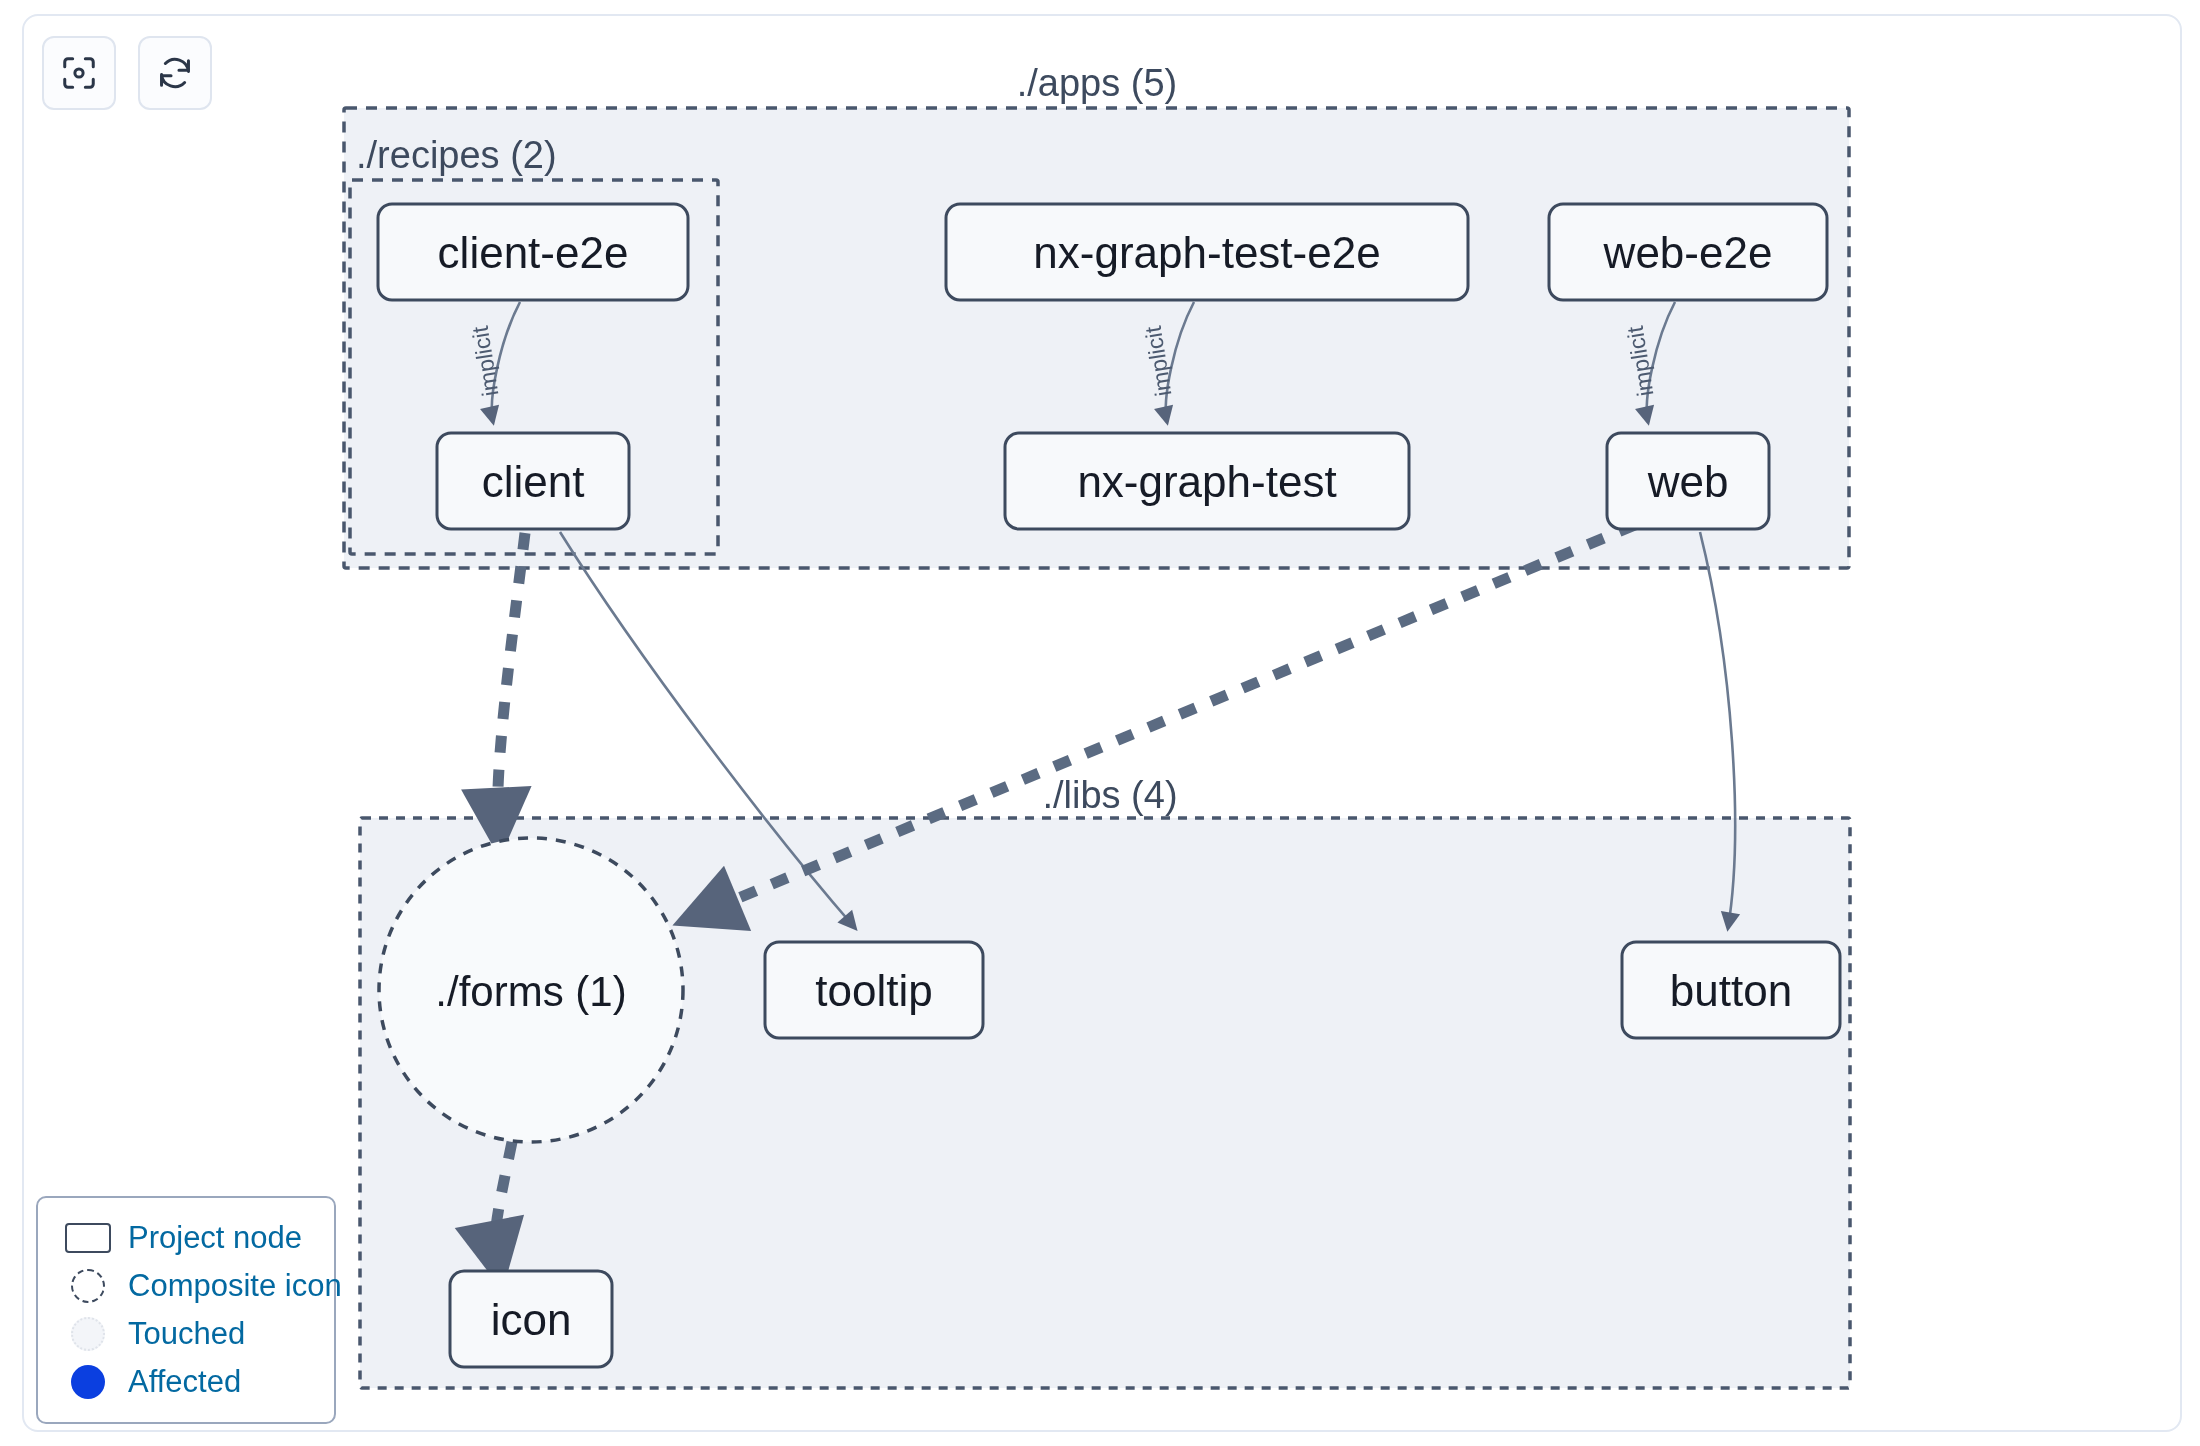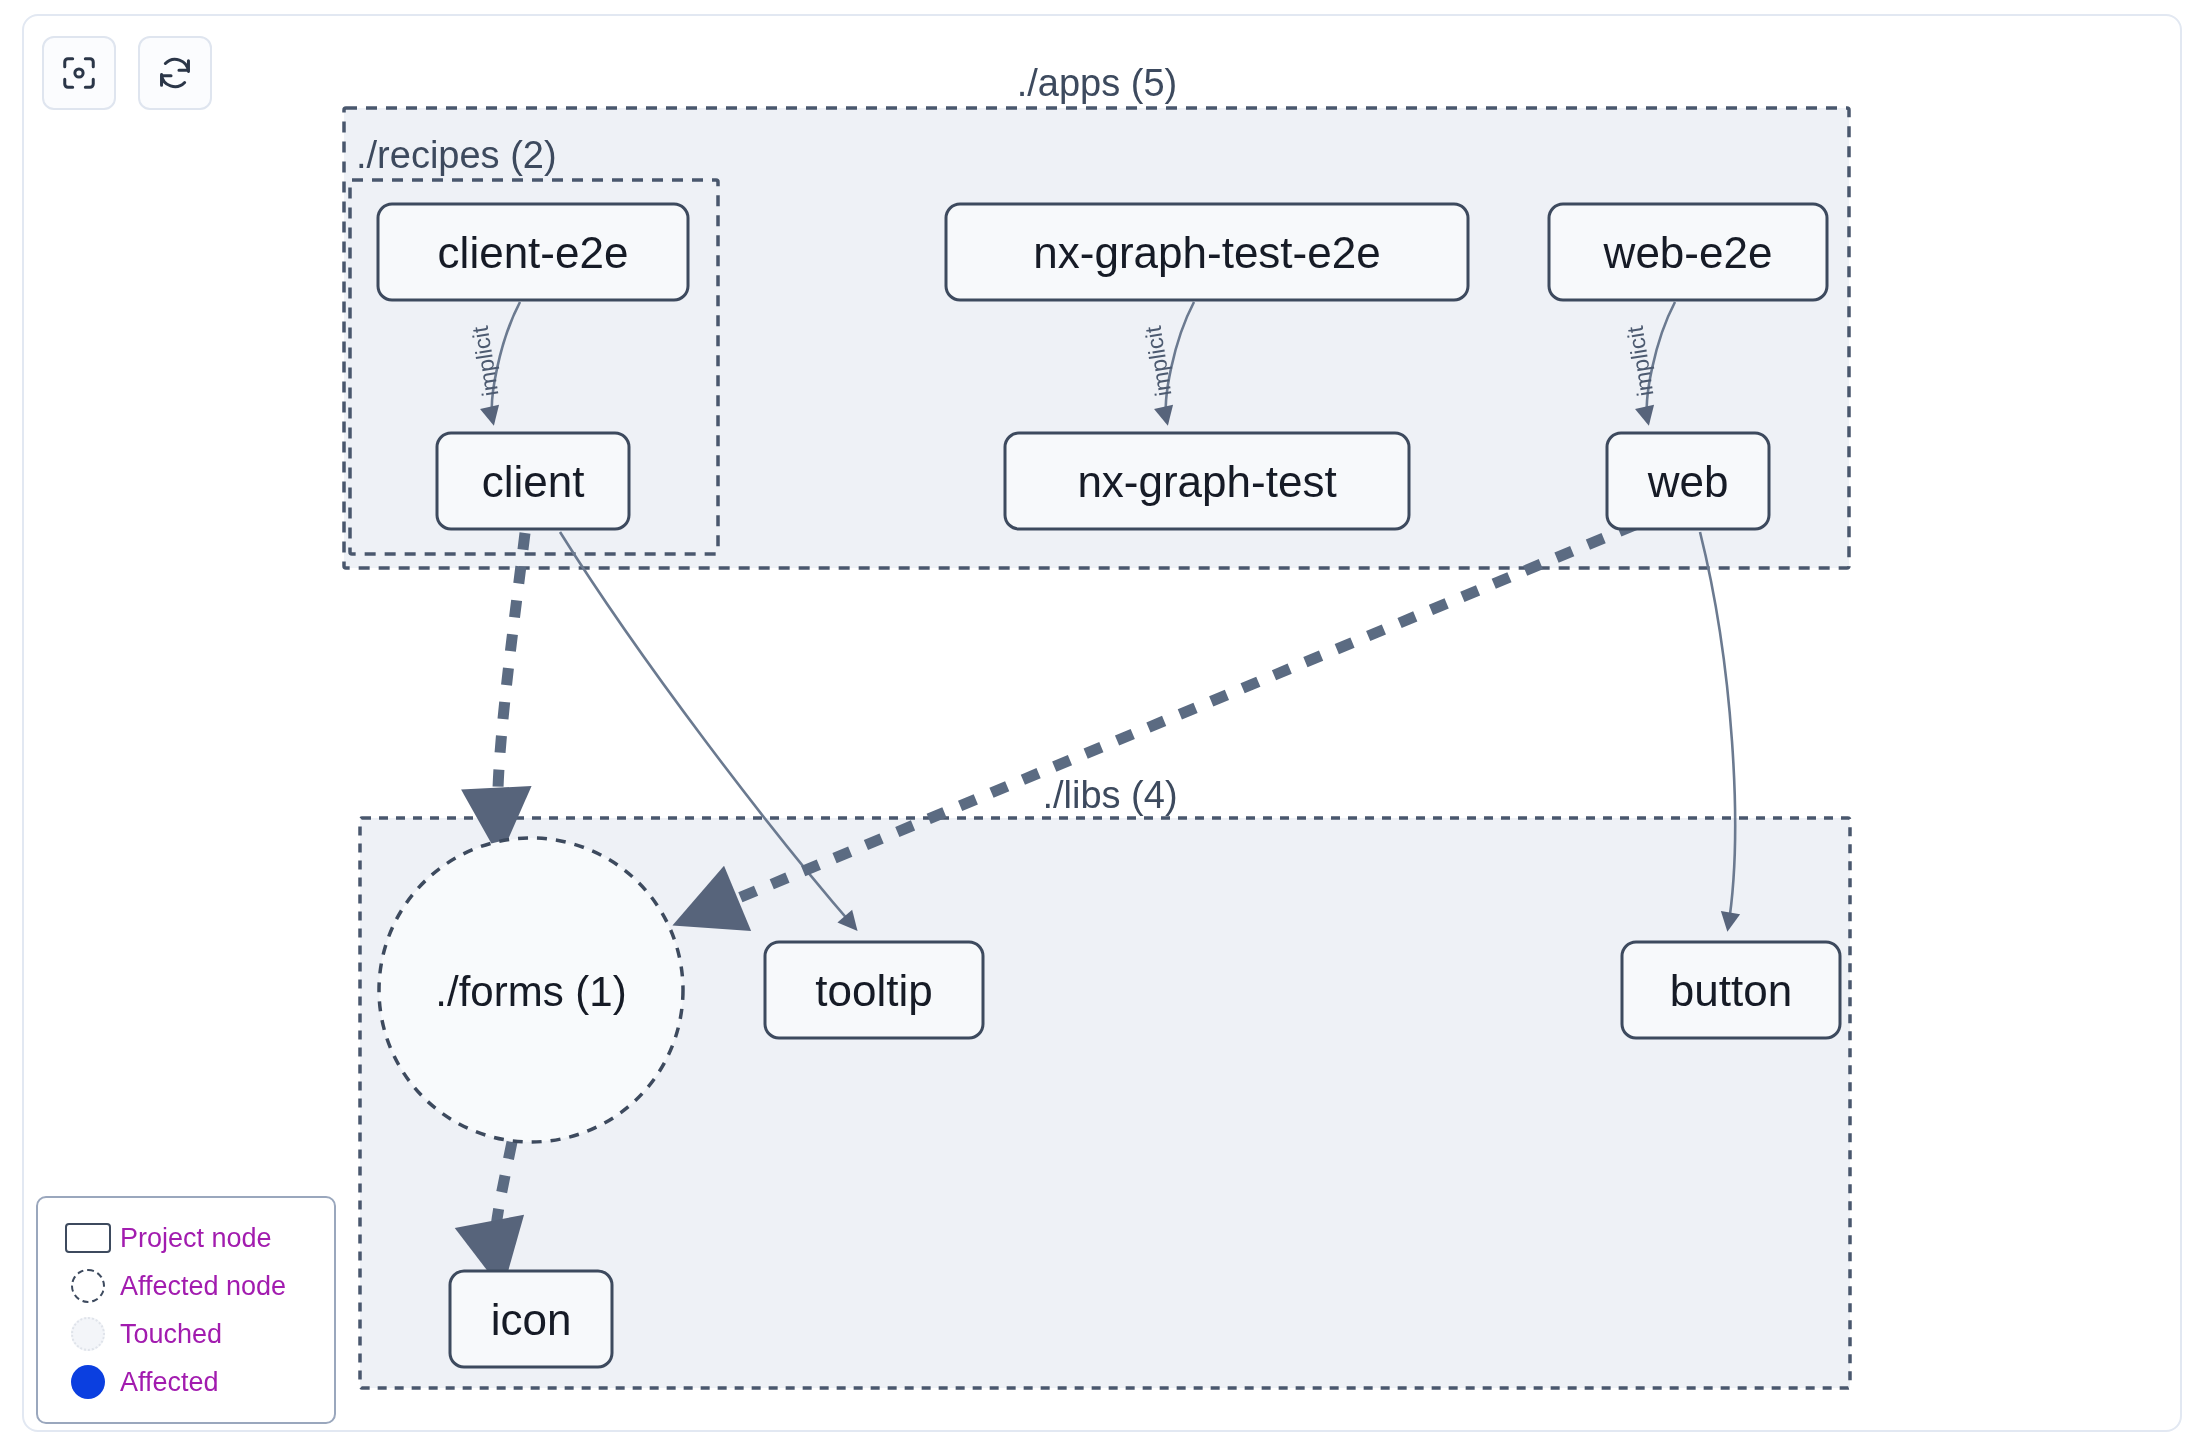--- a/index.html
+++ b/index.html
@@ -92,22 +92,23 @@
     border-radius: 50%;
     background: #f3f5f9;
     box-sizing: border-box;
   }
   .sw-touched {
     width: 34px; height: 34px;
     border-radius: 50%;
     background: #0b3fe0;
   }
   .legend-label {
-    font-size: 27px;
-    color: #a21caf;
+    font-size: 31px;
+    color: #0369a1;
+    margin-left: 8px;
     white-space: nowrap;
   }
 </style>
 </head>
 <body>
 
 <div id="app">
   <div class="panel"></div>
 
   <div class="toolbar">
@@ -237,21 +238,21 @@
     <div class="legend-row">
       <span class="legend-swatch">
         <span class="sw-rect"></span>
       </span>
       <span class="legend-label">Project node</span>
     </div>
     <div class="legend-row">
       <span class="legend-swatch">
         <span class="sw-dashed-circle"></span>
       </span>
-      <span class="legend-label">Affected node</span>
+      <span class="legend-label">Composite icon</span>
     </div>
     <div class="legend-row">
       <span class="legend-swatch">
         <span class="sw-affected"></span>
       </span>
       <span class="legend-label">Touched</span>
     </div>
     <div class="legend-row">
       <span class="legend-swatch">
         <span class="sw-touched"></span>

